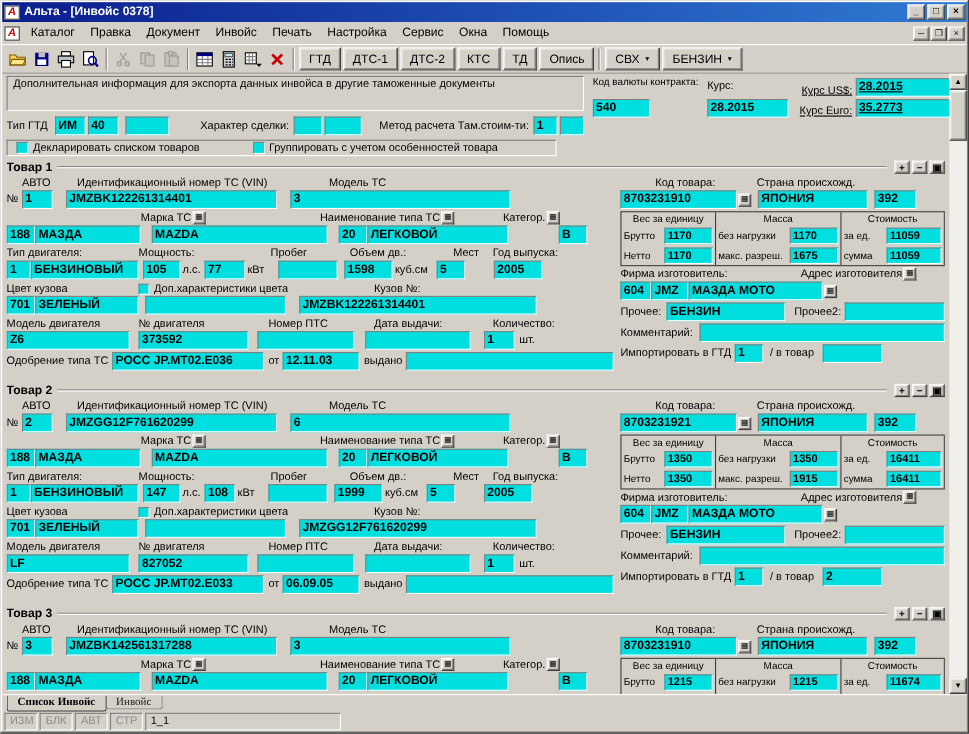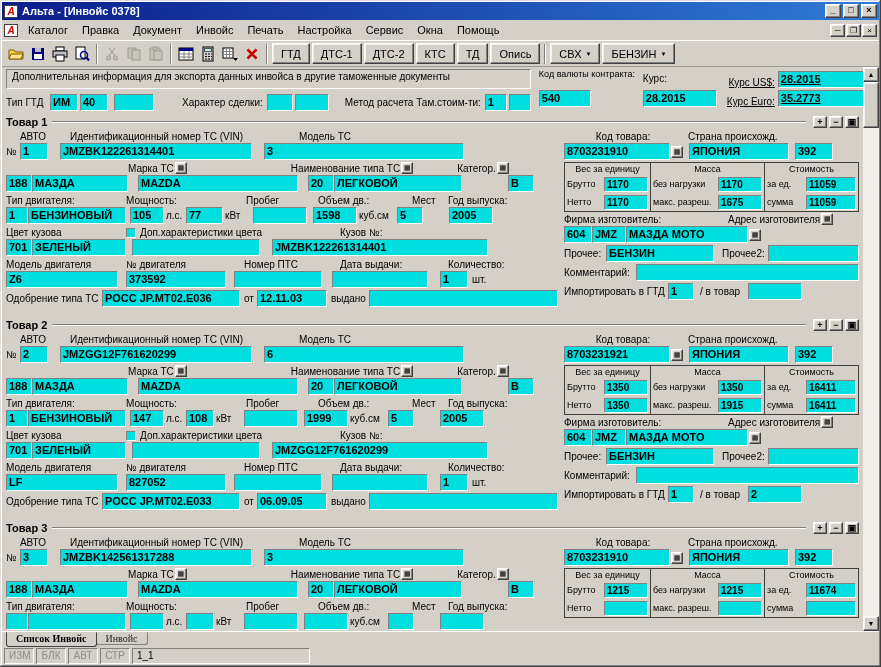--- a/index.html
+++ b/index.html
@@ -30,21 +30,21 @@
   .form { height:564px; display:flex; }
   .formcontent { flex:1; padding:2px 4px; overflow:hidden; }
   .sunken { border:1px solid; border-color:#808080 #fff #fff #808080; }
   .lbl { font-size:10px; white-space:nowrap; overflow:hidden; }
   .f { display:inline-block; background:#00dfdf; border:1px solid; border-color:#808080 #fff #fff #808080;
        height:17px; line-height:15px; font-size:11px; font-weight:bold; padding:0 2px; white-space:nowrap; overflow:hidden; }
   .lk { width:12px; height:12px; font-size:7px; line-height:10px; text-align:center; padding:0; margin-left:1px; flex:none; }
   .cb { width:11px; height:11px; background:#00dfdf; border:1px solid; border-color:#808080 #fff #fff #808080; display:inline-block; margin-right:4px; flex:none; }
   .toprow { display:flex; }
   .topleft { width:548px; }
-  .infopanel { height:20px; font-size:10px; line-height:14px; padding:0 5px; margin-bottom:4px; background:#d4d0c8; }
+  .infopanel { height:32px; font-size:10px; line-height:14px; padding:0 5px; margin-bottom:4px; background:#d4d0c8; }
   .gtdrow { height:19px; display:flex; align-items:center; }
   .topright { flex:1; display:flex; margin-left:8px; }
   .curcol1 { width:100px; display:flex; flex-direction:column; }
   .curlbl2 { font-size:9px; line-height:10px; height:21px; white-space:normal; }
   .curcol2 { width:84px; display:flex; flex-direction:column; margin-left:4px; }
   .curcol3 { flex:1; display:flex; flex-direction:column; }
   .currow { display:flex; align-items:flex-end; height:19px; justify-content:flex-end; gap:3px;text-decoration:underline; }
   .checksrow { height:15px; margin-top:3px; width:500px; display:flex; align-items:center; padding:0 8px; font-size:10px; }
   
   .product { height:201px; overflow:hidden; margin-top:2px; }
@@ -244,20 +244,26 @@
               <span class="f" style="width:86px">28.2015</span>
             </div>
             <div class="currow">
               <span class="lbl">Курс Euro:</span>
               <span class="f" style="width:86px">35.2773</span>
             </div>
           </div>
         </div>
       </div>
 
+      <div class="checksrow sunken">
+        <span class="cb"></span>
+        <span class="lbl">Декларировать списком товаров</span>
+        <span class="cb" style="margin-left:48px"></span>
+        <span class="lbl">Группировать с учетом особенностей товара</span>
+      </div>
 
       <div id="products">
   <section class="product">
     <div class="phead">
       <span class="ptitle">Товар 1</span>
       <span class="pline"></span>
       <span class="pbtn btn3d">+</span>
       <span class="pbtn btn3d">−</span>
       <span class="pbtn btn3d">▣</span>
     </div>

